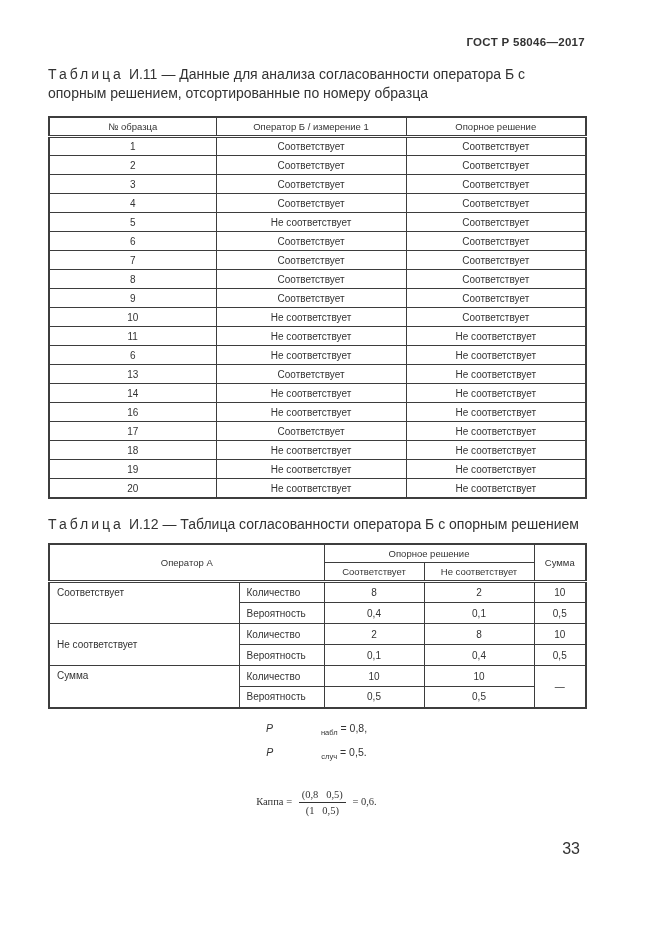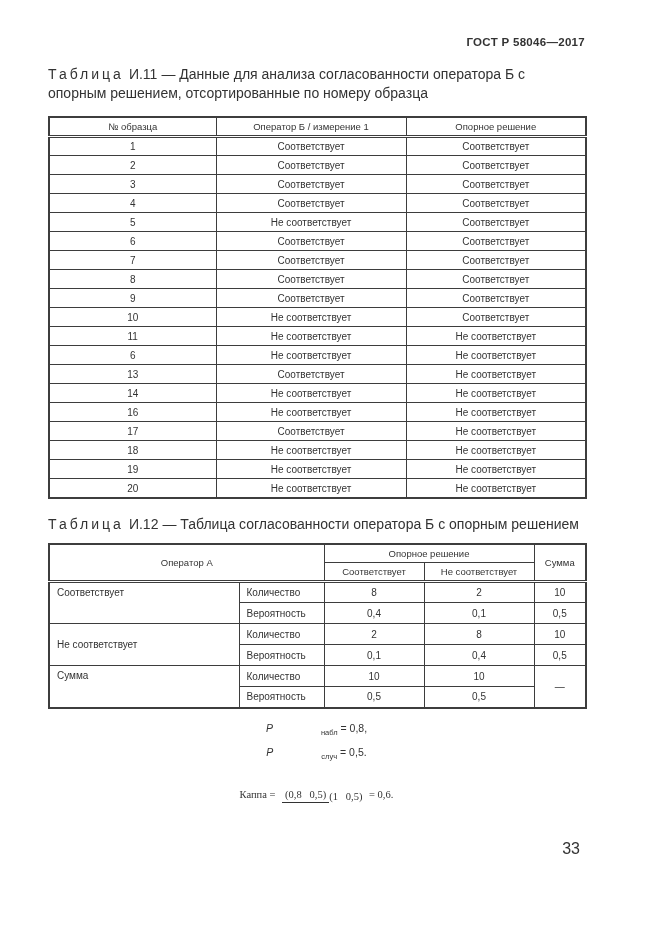--- a/index.html
+++ b/index.html
@@ -56,21 +56,21 @@
   .t2 td.sub-lbl { text-align: left; padding-left: 7px; }
   .t2 td.num { text-align: center; }
   .t2 td.dash-cell { text-align: center; vertical-align: middle; }
 
   .formulas { margin-top: 13px; text-align: center; font-size: 10.5px; }
   .formula { margin: 9px 0; }
   .formula .var { font-style: italic; }
   .formula sub { font-size: 7.5px; margin-left: 48px; }
   .frac {
     display: inline-flex;
-    flex-direction: row;
+    flex-direction: column;
     vertical-align: middle;
     text-align: center;
     margin: 0 4px;
   }
   .frac .fr-num { border-bottom: 1px solid #333; padding: 0 3px 2px; white-space: pre; }
   .frac .fr-den { padding-top: 2px; white-space: pre; }
   .kappa { margin-top: 28px; font-family: Liberation Serif, serif; }
 
   .page-number {
     position: absolute;

